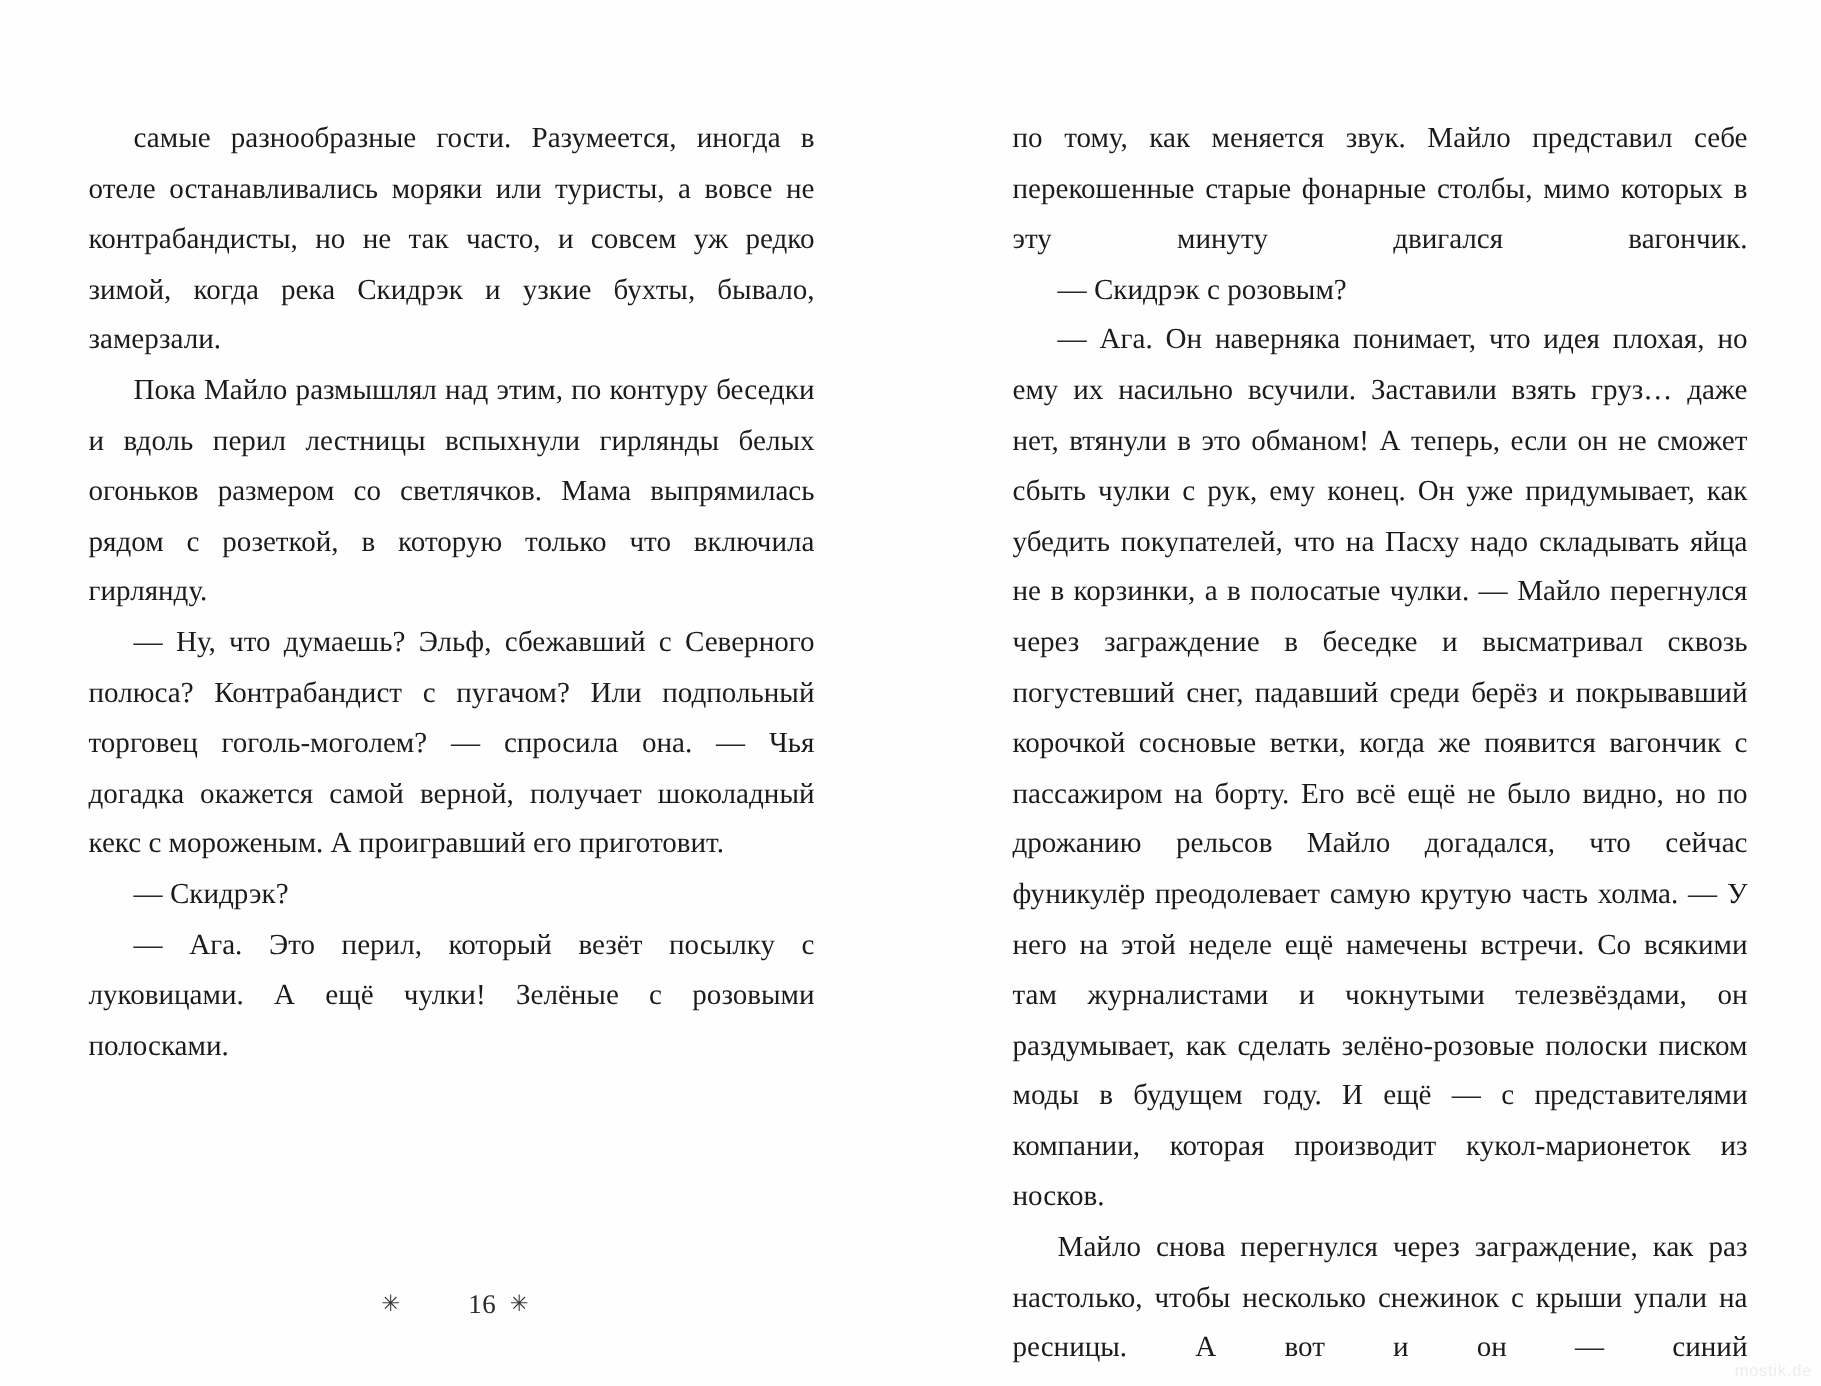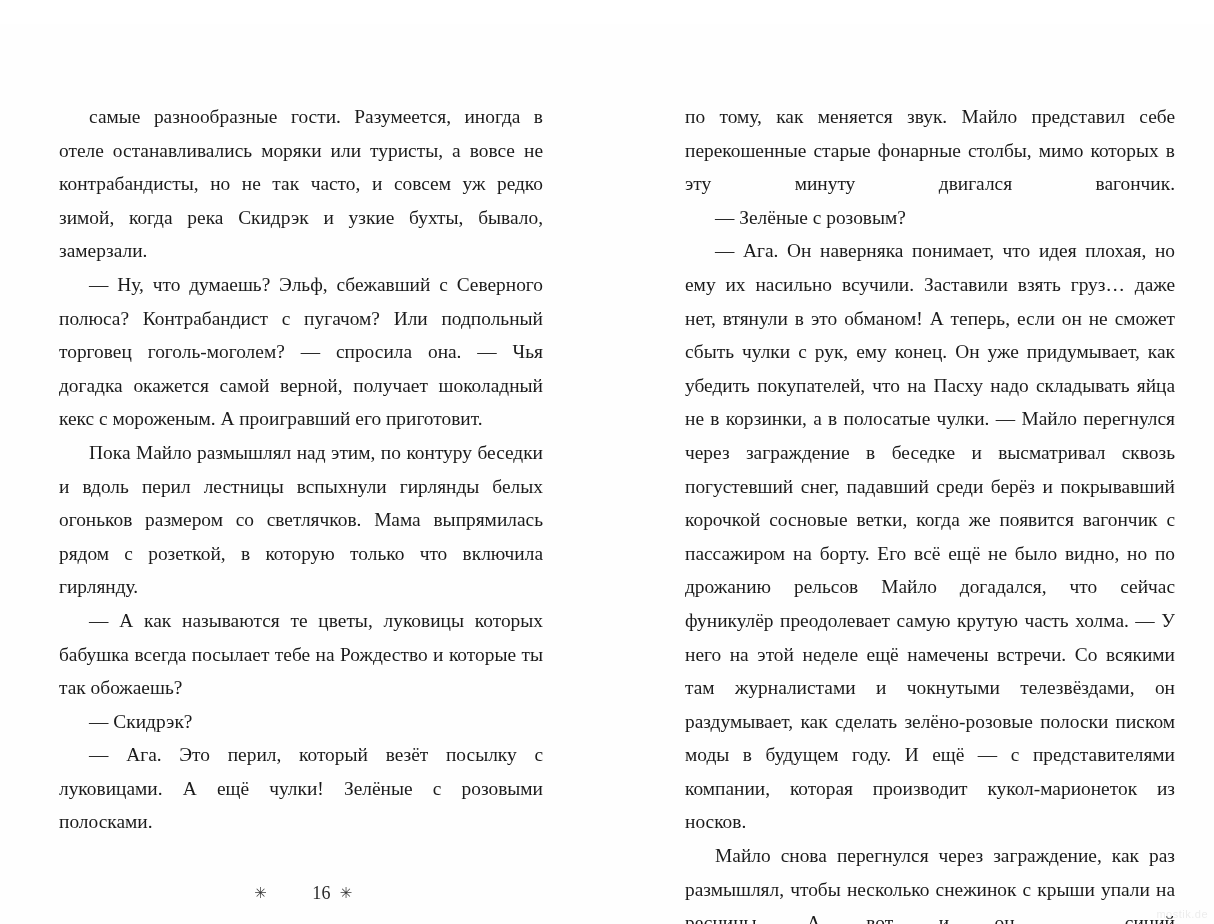--- a/index.html
+++ b/index.html
@@ -13,21 +13,20 @@
     position: relative;
     overflow: hidden;
     font-family: "Liberation Serif", "DejaVu Serif", serif;
     color: #1a1a1a;
   }
 
   .spread {
     position: absolute;
     inset: 0;
     background: #fefefe;
-    margin-top: 24px;
   }
 
   .page {
     position: absolute;
     top: 0;
     height: 924px;
   }
   .page-left  { left: 0;    width: 607px; }
   .page-right { left: 607px; width: 607px; }
 
@@ -36,21 +35,21 @@
     top: 76px;
     width: 484px;
     font-size: 19.4px;
     line-height: 33.6px;
     text-align: justify;
     text-justify: inter-word;
     color: #1b1b1b;
     -webkit-font-smoothing: antialiased;
   }
   .page-left .textblock  { left: 59px; }
-  .page-right .textblock { left: 78px; width: 490px; }
+  .page-right .textblock { left: 68px; width: 490px; }
 
   .textblock p {
     margin: 0;
     text-indent: 0;
     hyphens: manual;
   }
   .textblock p.indent {
     text-indent: 1.55em;
   }
   
@@ -93,35 +92,34 @@
   }
 </style>
 </head>
 <body>
 
 <div class="spread">
 
   <div class="page page-left">
     <div class="textblock">
       <p class="indent full-just">самые разнообразные гости. Разумеется, иногда в отеле останавливались моряки или туристы, а вовсе не контрабандисты, но не так часто, и совсем уж редко зимой, когда река Скидрэк и узкие бухты, бывало, замерзали.</p>
+      <p class="indent full-just">Пока Майло размышлял над этим, по контуру беседки и вдоль перил лестницы вспыхнули гирлянды белых огоньков размером со светлячков. Мама выпрямилась рядом с розеткой, в которую только что включила гирлянду.</p>
       <p class="indent">— Ну, что думаешь? Эльф, сбежавший с Северного полюса? Контрабандист с пугачом? Или подпольный торговец гоголь-моголем? — спросила она. — Чья догадка окажется самой верной, получает шоколадный кекс с мороженым. А проигравший его приготовит.</p>
-      <p class="indent full-just">Пока Майло размышлял над этим, по контуру беседки и вдоль перил лестницы вспыхнули гирлянды белых огоньков размером со светлячков. Мама выпрямилась рядом с розеткой, в которую только что включила гирлянду.</p>
-      <p class="indent">— А как называются те цветы, луковицы которых бабушка всегда посылает тебе на Рождество и которые ты так обожаешь?</p>
       <p class="indent">— Скидрэк?</p>
       <p class="indent">— Ага. Это перил, который везёт посылку с луковицами. А ещё чулки! Зелёные с розовыми полосками.</p>
     </div>
     <div class="footer">
       <span class="orn">✳</span><span class="pgnum">16</span><span class="orn">✳</span>
     </div>
   </div>
 
   <div class="page page-right">
     <div class="textblock">
       <p class="full-just">по тому, как меняется звук. Майло представил себе перекошенные старые фонарные столбы, мимо которых в эту минуту двигался вагончик.</p>
-      <p class="indent">— Зелёные с розовым?</p>
+      <p class="indent">— Скидрэк с розовым?</p>
       <p class="indent full-just">— Ага. Он наверняка понимает, что идея плохая, но ему их насильно всучили. Заставили взять груз… даже нет, втянули в это обманом! А теперь, если он не сможет сбыть чулки с рук, ему конец. Он уже придумывает, как убедить покупателей, что на Пасху надо складывать яйца не в корзинки, а в полосатые чулки. — Майло перегнулся через заграждение в беседке и высматривал сквозь погустевший снег, падавший среди берёз и покрывавший корочкой сосновые ветки, когда же появится вагончик с пассажиром на борту. Его всё ещё не было видно, но по дрожанию рельсов Майло догадался, что сейчас фуникулёр преодолевает самую крутую часть холма. — У него на этой неделе ещё намечены встречи. Со всякими там журналистами и чокнутыми телезвёздами, он раздумывает, как сделать зелёно-розовые полоски писком моды в будущем году. И ещё — с представителями компании, которая производит кукол-марионеток из носков.</p>
-      <p class="indent full-just">Майло снова перегнулся через заграждение, как раз размышлял, чтобы несколько снежинок с крыши упали на ресницы. А вот и он — синий</p>
+      <p class="indent full-just">Майло снова перегнулся через заграждение, как раз настолько, чтобы несколько снежинок с крыши упали на ресницы. А вот и он — синий</p>
     </div>
   </div>
 
   <div class="watermark">mostik.de</div>
 
 </div>
 
 </body></html>

